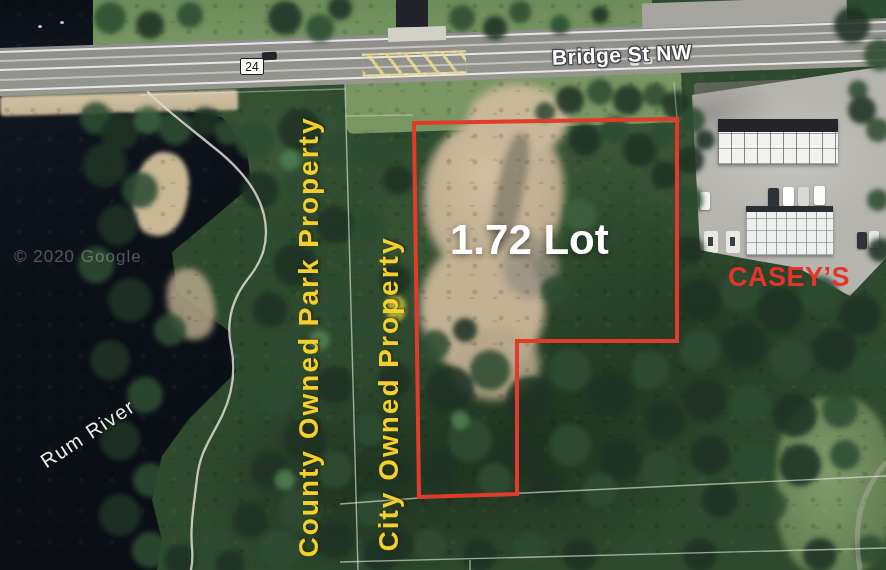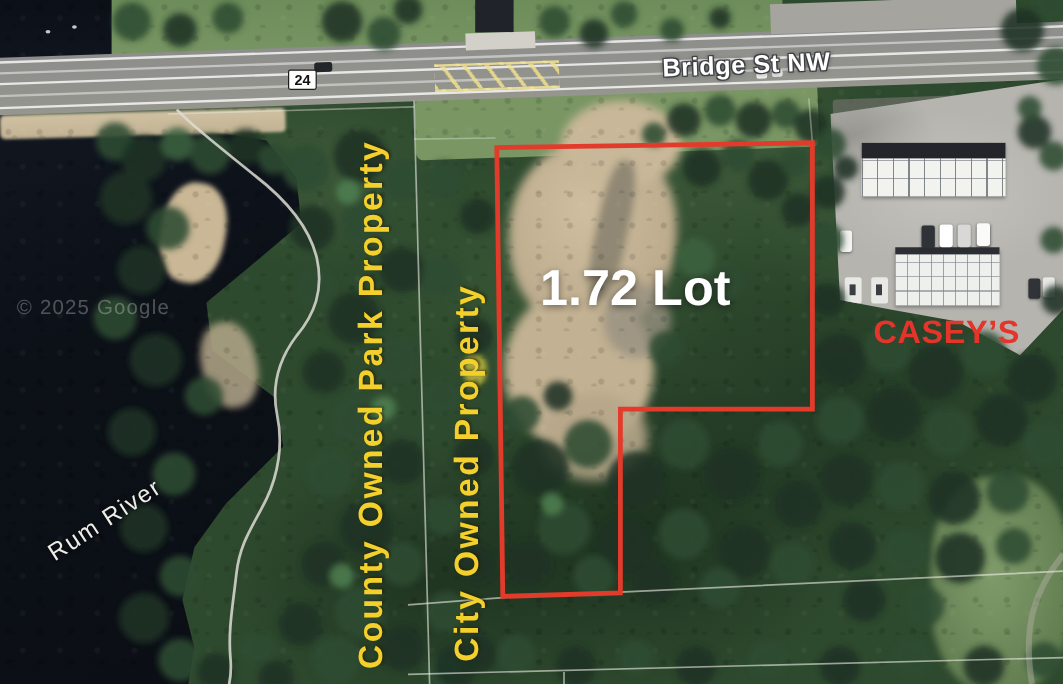--- a/index.html
+++ b/index.html
@@ -115,21 +115,21 @@
 
   
   svg.overlay{inset:0;width:886px;height:570px;z-index:5;}
   .td{fill:#1d3323}.tm{fill:#2d4b31}.tl{fill:#3c6140}.tb{fill:#4e7e50}
   .trees circle{fill-opacity:.88;}
 
   
   .lbl{z-index:9;white-space:nowrap;}
   .shield{left:240px;top:58px;width:24px;height:17px;background:#fdfdfb;border:1.5px solid #1c1c1c;
           border-radius:2px;z-index:9;display:flex;align-items:center;justify-content:center;
-          font-size:12px;font-weight:bold;color:#111;line-height:1;}
+          font-size:12px;font-weight:normal;color:#111;line-height:1;}
   .street{left:552px;top:43px;transform:rotate(-2.3deg);font-size:21px;font-weight:bold;color:#fff;
           letter-spacing:.5px;
           text-shadow:-1px -1px 0 #3e4044,1px -1px 0 #3e4044,-1px 1px 0 #3e4044,1px 1px 0 #3e4044,0 0 4px #33353a;}
   .lot-label{left:450px;top:216px;font-size:42px;font-weight:bold;color:#fff;
           text-shadow:0 2px 6px rgba(0,0,0,.45);}
   .ylabel{font-size:28px;font-weight:bold;color:#f3d02c;letter-spacing:2px;
           text-shadow:1px 2px 2px rgba(40,30,0,.55);transform:translate(-50%,-50%) rotate(-90deg);}
   .county{left:309px;top:337px;}
   .city{left:389px;top:394px;}
   .caseys{left:789px;top:277px;transform:translate(-50%,-50%);font-size:27px;font-weight:bold;
@@ -367,14 +367,14 @@
 
   <div class="shield lbl">
     <span>24</span>
   </div>
   <div class="street lbl">Bridge St NW</div>
   <div class="lot-label lbl">1.72 Lot</div>
   <div class="ylabel county lbl">County Owned Park Property</div>
   <div class="ylabel city lbl">City Owned Property</div>
   <div class="caseys lbl">CASEY’S</div>
   <div class="rivlbl lbl">Rum River</div>
-  <div class="wm lbl">© 2025 Google</div>
+  <div class="wm lbl">© 2020 Google</div>
 </div>
 
 </body></html>

